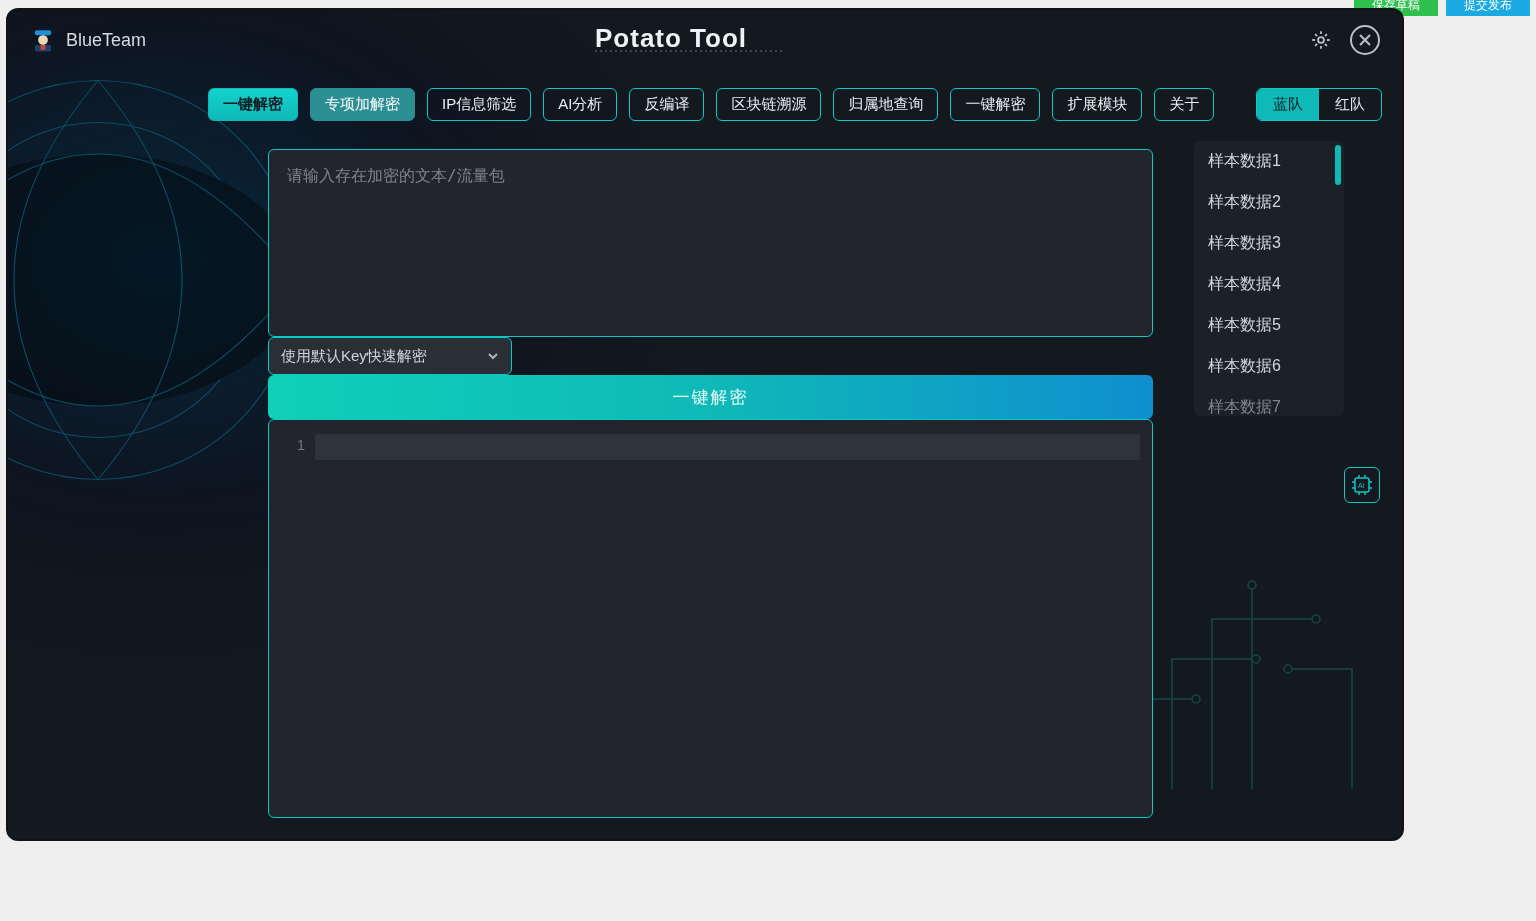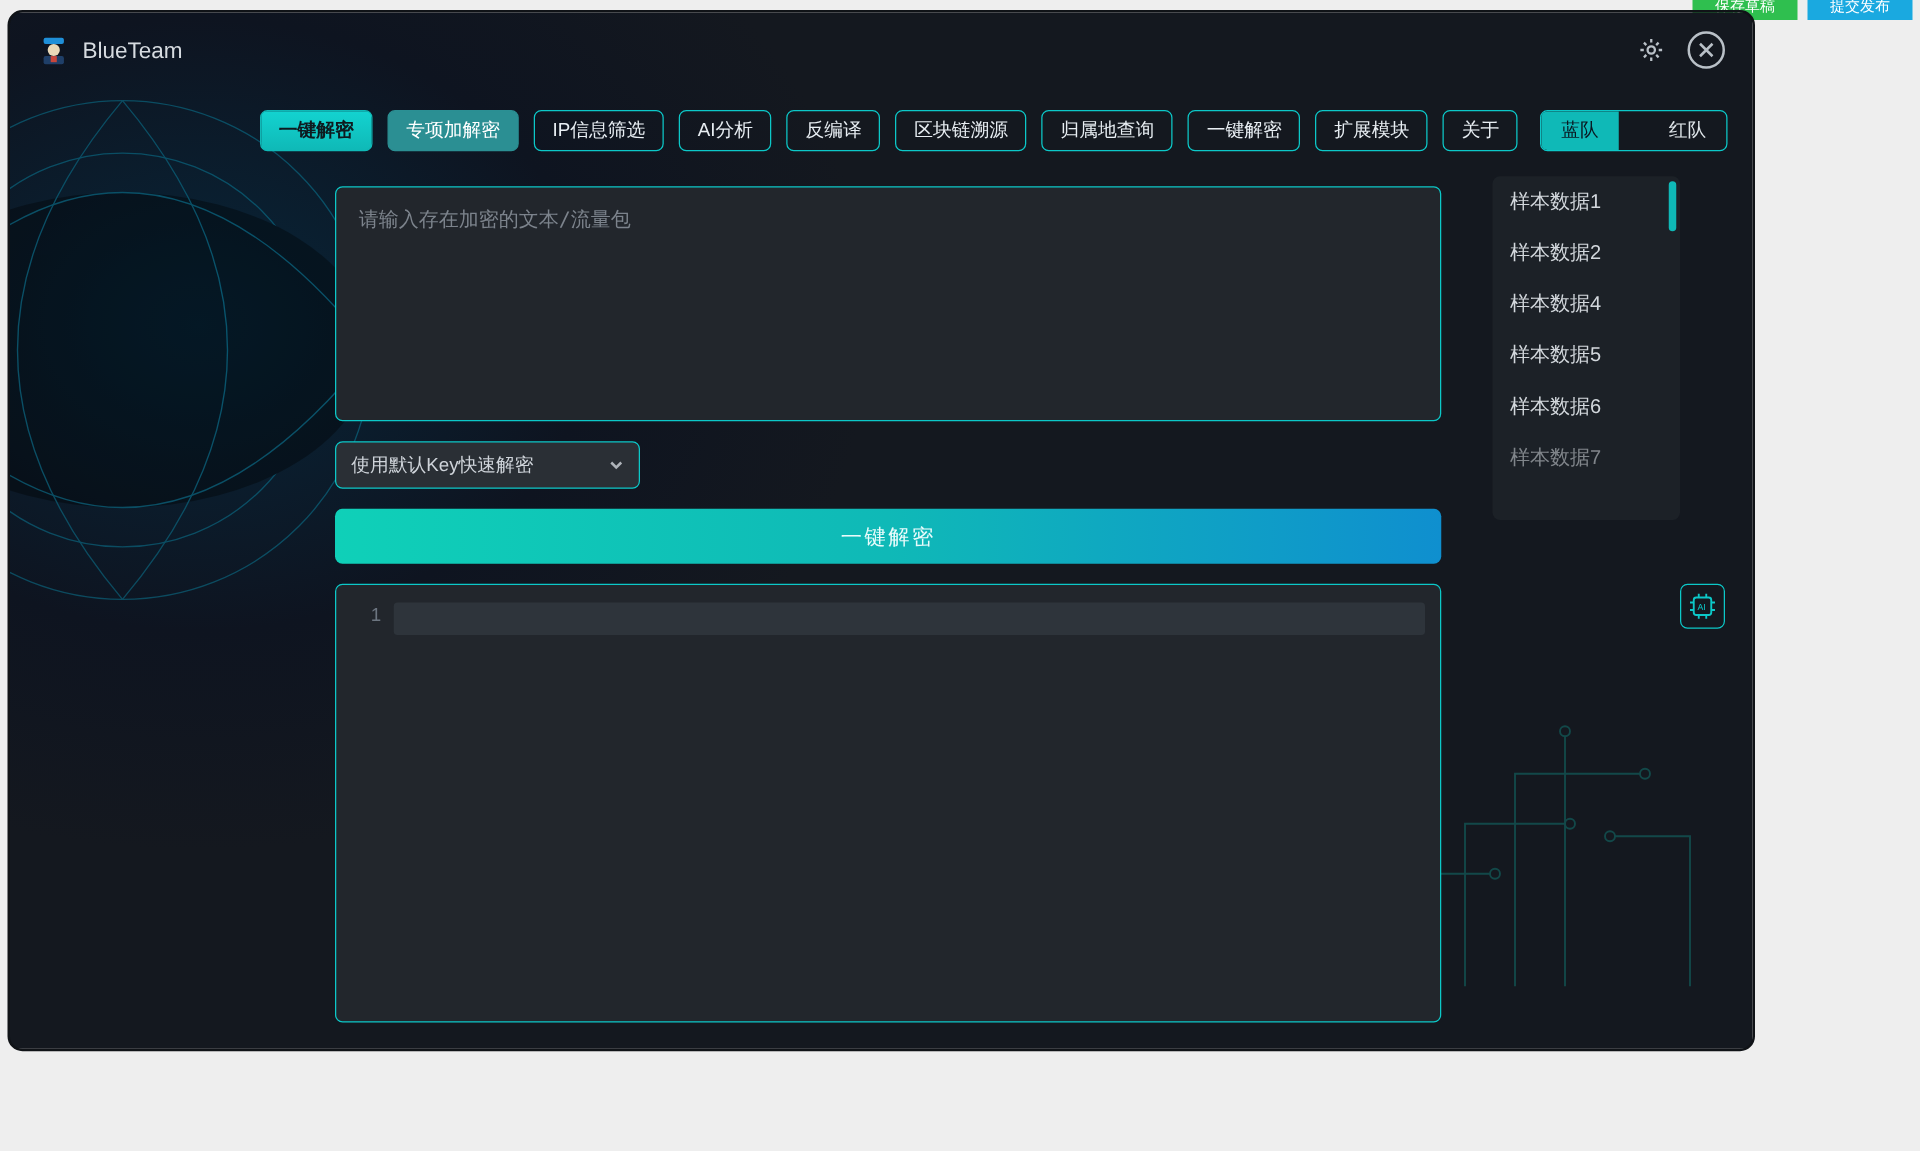--- a/index.html
+++ b/index.html
@@ -27,27 +27,27 @@
   .icon-btn svg { stroke:#b9c0c7; }
 
   
   .navrow { position:relative; display:flex; align-items:center; gap:12px; padding:18px 20px 8px 200px; }
   .tab {
     border:1px solid #0cc8c8; color:#e8eef3; background:transparent;
     padding:6px 14px; border-radius:6px; font-size:15px; cursor:pointer; white-space:nowrap;
   }
   .tab.primary { background:linear-gradient(180deg,#13d3d0,#0fb9b7); border-color:#0fb9b7; color:#0e1a1f; font-weight:600; }
   .tab.sub { background:#2b8f93; border-color:#2b8f93; color:#ffffff; }
-  .team-toggle { margin-left:auto; display:flex; border:1px solid #0cc8c8; border-radius:6px; overflow:hidden; font-size:15px;gap:24px; }
+  .team-toggle { margin-left:auto; display:flex; border:1px solid #0cc8c8; border-radius:6px; overflow:hidden; font-size:15px; }
   .team-toggle .seg { padding:6px 16px; cursor:pointer; color:#e0e6ea; }
   .team-toggle .seg.active { background:#0fb9b7; color:#0a1720; }
 
   
   .main { position:relative; display:flex; gap:18px; padding:20px 22px 22px 22px; height:calc(100% - 60px - 58px); }
-  .center-col { flex:0 0 885px; margin-left:238px; display:flex; flex-direction:column; gap:16px; }
+  .center-col { flex:0 0 885px; margin-left:238px; display:flex; flex-direction:column; gap:0; }
   .sample-panel { position:absolute; right:58px; top:12px; width:150px; height:275px; background:#1c2127; border-radius:6px; overflow:hidden; }
   .sample-scroll { position:absolute; right:3px; top:4px; width:6px; height:40px; background:#0fb9b7; border-radius:3px; }
   .sample-item { padding:10px 14px; font-size:16px; color:#d2d7dc; cursor:pointer; white-space:nowrap; }
 
   .input-box {
     width:100%; height:188px; border:1px solid #0cc8c8; border-radius:6px;
     background:#22262c; color:#cfd4da; font-size:16px; padding:16px 18px; resize:none; outline:none;
   }
   .input-box::placeholder { color:#7c838c; }
 
@@ -124,20 +124,26 @@
   <div class="topbar">
     <div class="brand">
       <svg class="brand-icon" viewBox="0 0 32 32">
         <rect x="6" y="4" width="20" height="6" rx="2" fill="#1f8fd8"></rect>
         <circle cx="16" cy="16" r="6" fill="#e9d9b8"></circle>
         <rect x="6" y="22" width="20" height="8" rx="2" fill="#1f3f68"></rect>
         <rect x="13" y="22" width="6" height="6" fill="#c9463b"></rect>
       </svg>
       <span>BlueTeam</span>
     </div>
+    <div class="title-center">
+      <svg width="220" height="34" viewBox="0 0 220 34">
+        <text x="0" y="26" font-size="26" fill="#eef3f6" letter-spacing="1">Potato Tool</text>
+        <line x1="0" y1="30" x2="190" y2="30" stroke="#eef3f6" stroke-width="1" stroke-dasharray="2 3" opacity=".4"></line>
+      </svg>
+    </div>
     <div class="top-actions">
       <div class="icon-btn">
         <svg width="22" height="22" viewBox="0 0 24 24" fill="none" stroke-width="2">
           <circle cx="12" cy="12" r="3.2"></circle>
           <path d="M12 2.5v3M12 18.5v3M21.5 12h-3M5.5 12h-3M18.4 5.6l-2.1 2.1M7.7 16.3l-2.1 2.1M18.4 18.4l-2.1-2.1M7.7 7.7 5.6 5.6"></path>
         </svg>
       </div>
       <div class="icon-btn ring">
         <svg width="14" height="14" viewBox="0 0 14 14" fill="none" stroke-width="2">
           <path d="M2 2 L12 12 M12 2 L2 12"></path>
@@ -182,20 +188,21 @@
 
       <div class="output-box">
         <div class="gutter">1</div>
         <div class="code-line"></div>
       </div>
     </div>
 
     <div class="sample-panel">
       <div class="sample-item">样本数据1</div>
       <div class="sample-item">样本数据2</div>
+      <div class="sample-item">样本数据3</div>
       <div class="sample-item">样本数据4</div>
       <div class="sample-item">样本数据5</div>
       <div class="sample-item">样本数据6</div>
       <div class="sample-item" style="opacity:.55">样本数据7</div>
       <div class="sample-scroll"></div>
     </div>
 
     <div class="ai-chip">
       <svg width="24" height="24" viewBox="0 0 24 24" fill="none" stroke-width="1.5">
         <rect x="5" y="5" width="14" height="14" rx="2"></rect>

